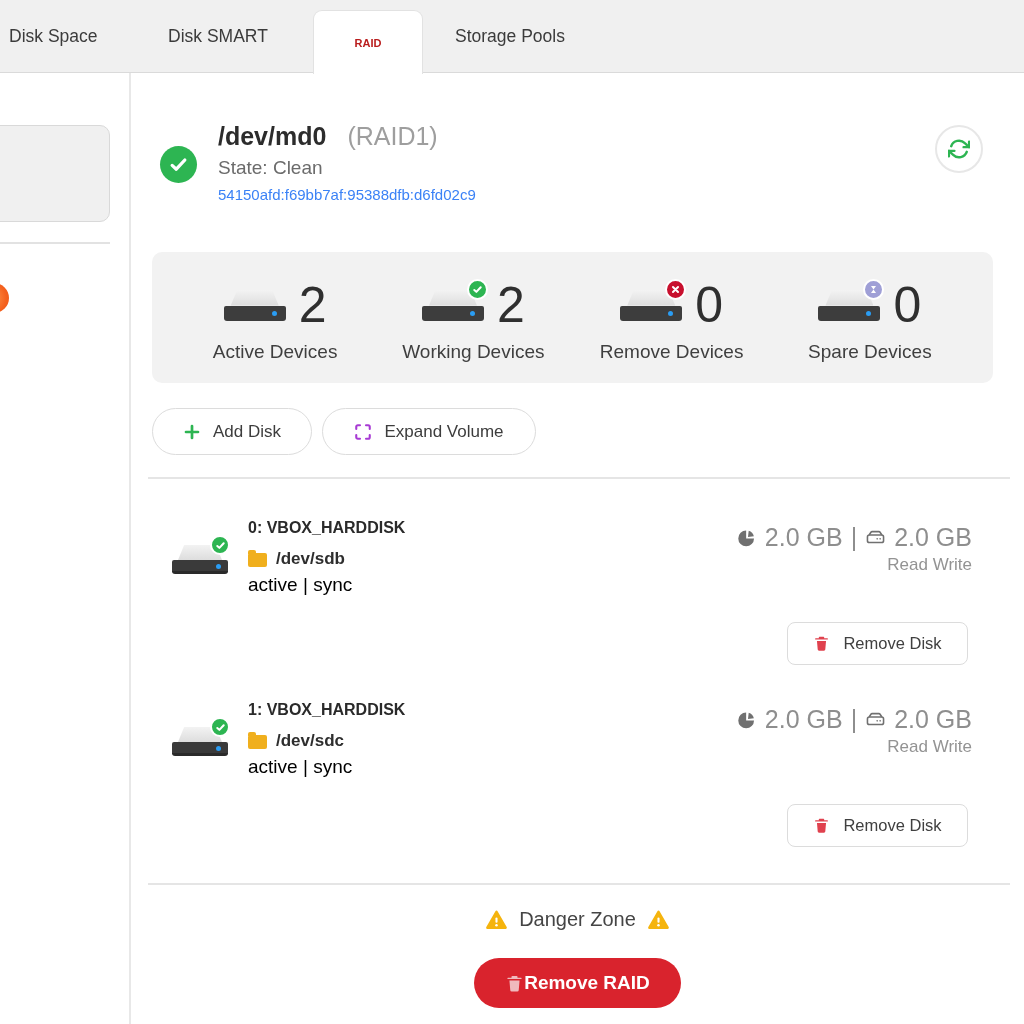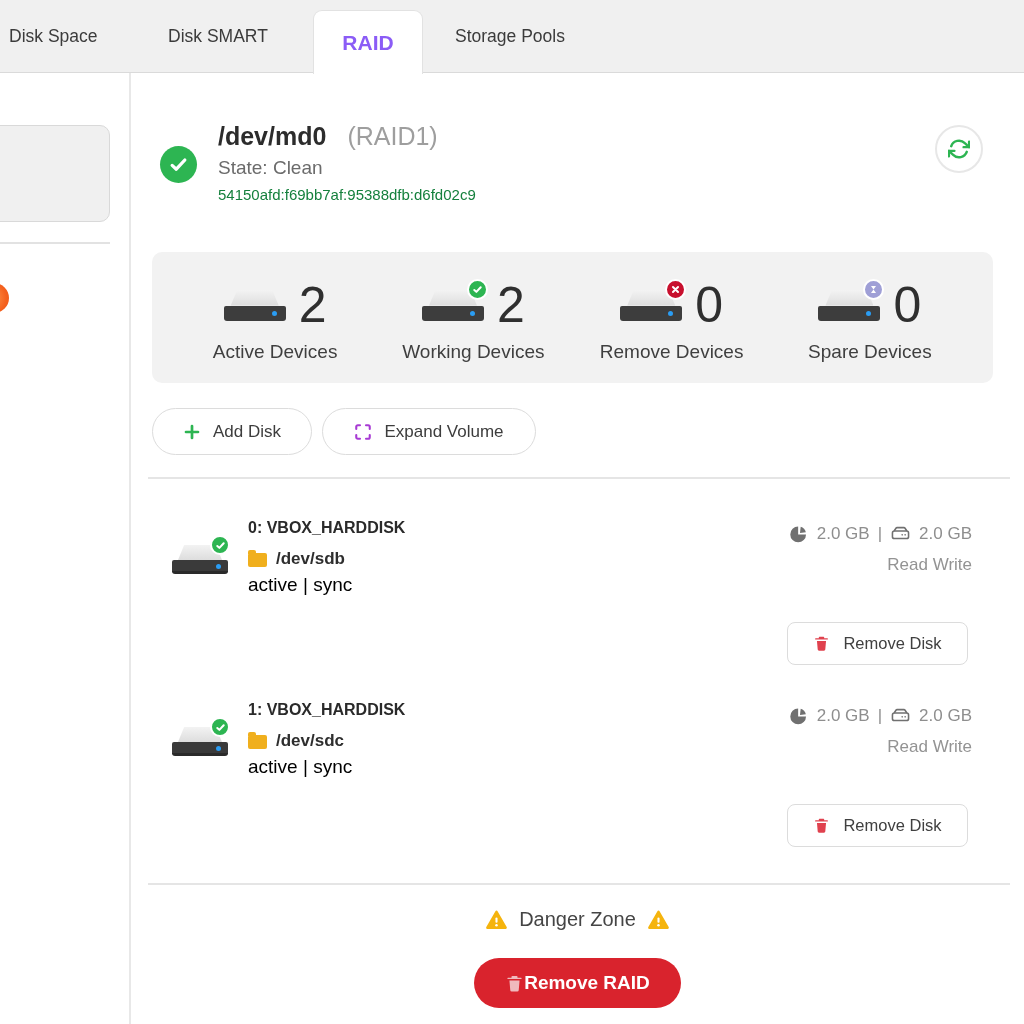--- a/index.html
+++ b/index.html
@@ -12,39 +12,39 @@
   .tabbar { position:absolute; left:0; top:0; width:1024px; height:73px;
     background:#f0f0f0; border-bottom:1px solid #dadada; z-index:1; }
   .tab { position:absolute; top:0; height:73px; line-height:73px;
     font-size:17.5px; color:#3b3b3b; cursor:pointer; white-space:nowrap; }
   .tab-1 { left:9px; }
   .tab-2 { left:168px; }
   .tab-4 { left:455px; }
   .tab-active { position:absolute; left:313px; top:10px; width:110px; height:64px;
     background:#fff; border:1px solid #e2e2e2; border-bottom:none;
     border-radius:9px 9px 0 0; z-index:2; display:flex; align-items:center;
-    justify-content:center; font-weight:bold; font-size:21px; color:#8b5cf6;
+    justify-content:center; font-weight:bold; font-size:11px; color:#b91c1c;
     cursor:pointer; }
   
   .v-divider { position:absolute; left:129px; top:73px; width:2px; height:951px; background:#e8e8e8; }
   .side-card { position:absolute; left:-20px; top:125px; width:130px; height:97px;
     background:#f0f0f0; border:1px solid #d9d9d9; border-radius:10px; cursor:pointer; }
   .side-divider { position:absolute; left:0; top:242px; width:110px; height:2px; background:#e2e2e2; }
   .side-orange { position:absolute; left:-21px; top:283px; width:30px; height:30px;
     border-radius:50%;
     background:radial-gradient(circle at 40% 50%, #ff9a4d 0%, #f4611e 65%, #ee5413 100%); }
   
   .status-circle { position:absolute; left:160px; top:146px; width:37px; height:37px;
     border-radius:50%; background:#2db552; display:flex; align-items:center; justify-content:center; }
   .status-circle svg { width:23px; height:23px; }
   .raid-title { position:absolute; left:218px; top:122px; font-size:25px; white-space:nowrap; }
   .raid-device { font-weight:bold; color:#2c2c2c;margin-top:28px; }
   .raid-level { color:#9e9e9e; margin-left:21px; }
   .raid-state { position:absolute; left:218px; top:157px; font-size:19px; color:#6b6b6b; }
-  .raid-uuid  { position:absolute; left:218px; top:186px; font-size:15px; color:#15803d; }
+  .raid-uuid  { position:absolute; left:218px; top:186px; font-size:15px; color:#3b82f6; }
   .refresh-btn { position:absolute; left:935px; top:125px; width:48px; height:48px;
     border-radius:50%; background:#fff; border:2px solid #e7e7e7;
     display:flex; align-items:center; justify-content:center; cursor:pointer; }
   .refresh-btn svg { width:22px; height:22px; }
   
   .stats { position:absolute; left:152px; top:252px; width:841px; height:131px;
     background:#f2f2f2; border-radius:10px; display:flex; padding:0 24px; }
   .stat { flex:1; display:flex; flex-direction:column; align-items:center; justify-content:center; padding-top:8px; }
   .stat-top { display:flex; align-items:center; gap:13px; }
   .stat-num { font-size:50px; color:#2f2f2f; line-height:1; }
@@ -82,21 +82,21 @@
   .row-icon .hdd-body::after { right:7px; top:4px; }
   .row-icon .badge { width:20px; height:20px; top:-10px; right:-2px; }
   .row-title  { position:absolute; left:248px; top:14px; font-size:16px; font-weight:bold; color:#2a2a2a; white-space:nowrap; }
   .row-path   { position:absolute; left:248px; top:44px; display:flex; align-items:center; gap:9px;
     font-size:17px; font-weight:bold; color:#2e2e2e; }
   .row-status { position:absolute; left:248px; top:69px; font-size:19px; color:#000000; }
   .folder { width:19px; height:14px; background:#f0af1d; border-radius:2px; position:relative; margin-top:2px; }
   .folder::before { content:''; position:absolute; top:-3px; left:0; width:8px; height:4px;
     background:#f0af1d; border-radius:2px 2px 0 0; }
   .row-cap { position:absolute; right:52px; top:18px; display:flex; align-items:center; gap:8px;
-    font-size:17px; color:#8e8e8e; white-space:nowrap; }
+    font-size:25px; color:#8e8e8e; white-space:nowrap; }
   .row-cap svg { width:21px; height:21px; }
   .row-mode { position:absolute; right:52px; top:50px; font-size:17px; color:#939393; }
   .row-remove { position:absolute; right:56px; top:117px; width:181px; height:43px;
     background:#fff; border:1px solid #dcdcdc; border-radius:8px;
     display:flex; align-items:center; justify-content:center; gap:13px;
     font-size:16.5px; color:#404040; cursor:pointer; }
   .row-remove svg { width:17px; height:17px; }
   
   .danger-title { position:absolute; left:131px; right:0; top:908px;
     display:flex; align-items:center; justify-content:center; gap:11px;

